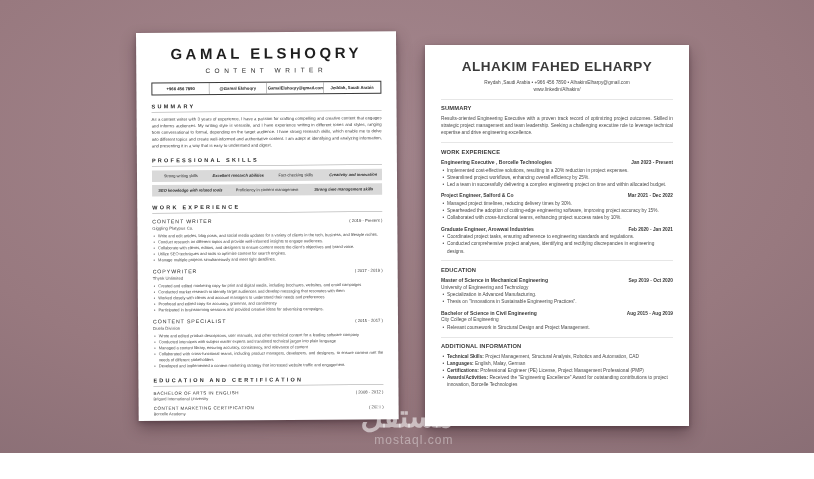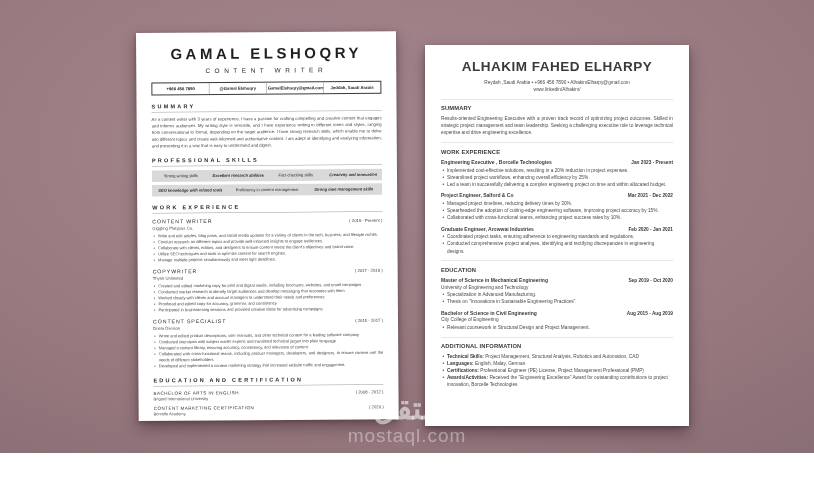--- a/index.html
+++ b/index.html
@@ -53,21 +53,21 @@
   .r-jobdate { font-size:9.5px; font-weight:bold; color:#3a3a3a; }
   .r-school { font-size:9.5px; color:#4a4a4a; margin-top:2px; }
   ul.r-bullets { list-style:none; margin-top:3px; }
   ul.r-bullets li { font-size:9.5px; line-height:1.5; color:#4a4a4a; padding-left:12px; position:relative; }
   ul.r-bullets li::before { content:"•"; position:absolute; left:3px; }
   ul.r-bullets li b { color:#3a3a3a; }
 
   
   .watermark { position:absolute; left:50%; bottom:6px; transform:translateX(-50%); text-align:right; pointer-events:none; }
   .wm-ar { font-size:31px; font-weight:bold; color:rgba(255,255,255,.55); line-height:1; }
-  .wm-en { font-size:19px; letter-spacing:1px; color:rgba(255,255,255,.38); margin-top:1px; }
+  .wm-en { font-size:12px; letter-spacing:1px; color:rgba(255,255,255,.38); margin-top:1px; }
 </style>
 </head>
 <body>
 
 <div class="stage">
 
   <div class="page left">
     <div class="l-name">GAMAL ELSHOQRY</div>
     <div class="l-role">CONTENT WRITER</div>
 

